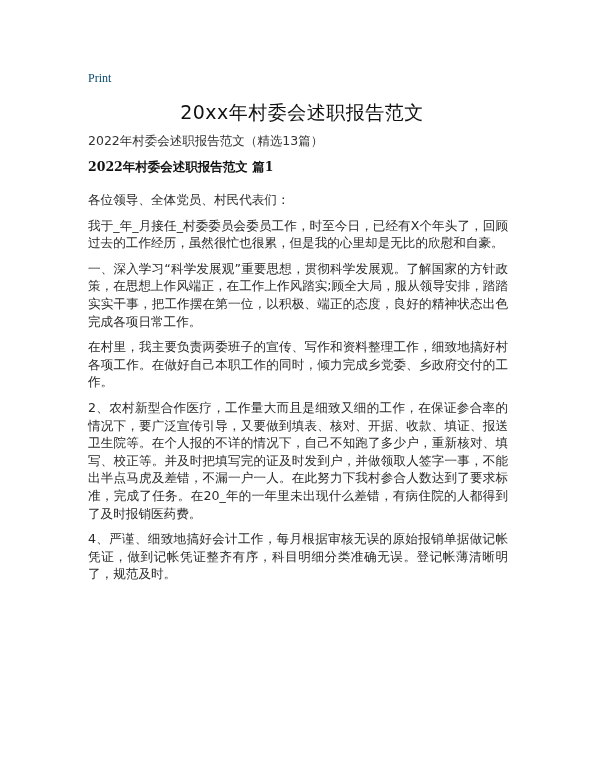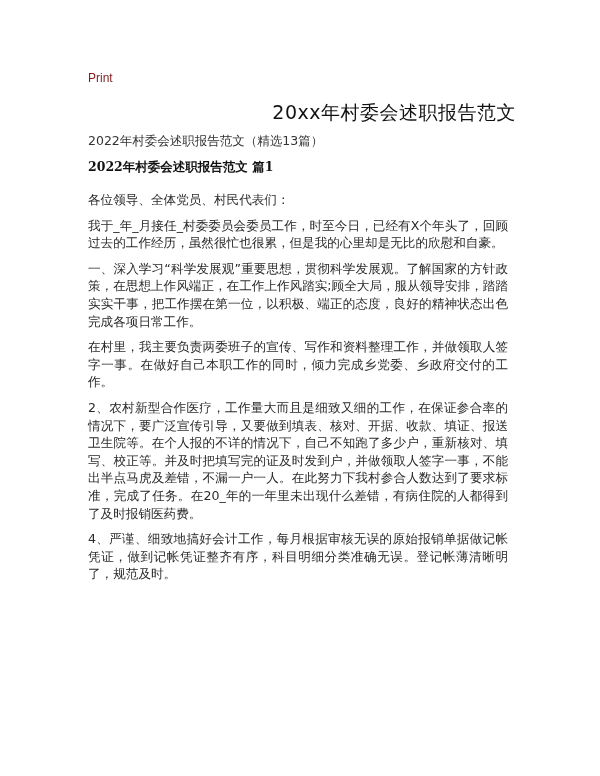--- a/index.html
+++ b/index.html
@@ -14,32 +14,32 @@
     position: relative;
     color: #222222;
   }
   .page {
     position: absolute;
     left: 88px;
     top: 70px;
     width: 428px;
   }
   .print-label {
-    font-family: Liberation Sans, sans-serif;
+    font-family: Liberation Serif, serif;
     font-size: 12px;
-    color: #7f1d1d;
+    color: #0c4a6e;
     line-height: 16px;
     height: 16px;
     margin: 0 0 14px 0;
   }
   .doc-title {
     font-family: "DejaVu Sans", "Liberation Sans", sans-serif;
     font-size: 19px;
     font-weight: normal;
-    text-align: right;
+    text-align: center;
     line-height: 24px;
     margin: 0 0 6px 0;
     color: #111111;
     letter-spacing: 0.5px;
   }
   .subtitle {
     font-family: "DejaVu Sans", "Liberation Sans", sans-serif;
     font-size: 12.5px;
     line-height: 17.5px;
     margin: 8px 0 8px 0;
@@ -67,16 +67,16 @@
 <body>
 
 <div class="page">
   <div class="print-label">Print</div>
   <h1 class="doc-title">20xx年村委会述职报告范文</h1>
   <div class="subtitle">2022年村委会述职报告范文（精选13篇）</div>
   <h2 class="section-heading">2022年村委会述职报告范文 篇1</h2>
   <p class="para">各位领导、全体党员、村民代表们：</p>
   <p class="para">我于_年_月接任_村委委员会委员工作，时至今日，已经有X个年头了，回顾过去的工作经历，虽然很忙也很累，但是我的心里却是无比的欣慰和自豪。</p>
   <p class="para">一、深入学习“科学发展观”重要思想，贯彻科学发展观。了解国家的方针政策，在思想上作风端正，在工作上作风踏实;顾全大局，服从领导安排，踏踏实实干事，把工作摆在第一位，以积极、端正的态度，良好的精神状态出色完成各项日常工作。</p>
-  <p class="para">在村里，我主要负责两委班子的宣传、写作和资料整理工作，并做领取人签字一事。在做好自己本职工作的同时，倾力完成乡党委、乡政府交付的工作。</p>
+  <p class="para">在村里，我主要负责两委班子的宣传、写作和资料整理工作，细致地搞好村各项工作。在做好自己本职工作的同时，倾力完成乡党委、乡政府交付的工作。</p>
   <p class="para">2、农村新型合作医疗，工作量大而且是细致又细的工作，在保证参合率的情况下，要广泛宣传引导，又要做到填表、核对、开据、收款、填证、报送卫生院等。在个人报的不详的情况下，自己不知跑了多少户，重新核对、填写、校正等。并及时把填写完的证及时发到户，并做领取人签字一事，不能出半点马虎及差错，不漏一户一人。在此努力下我村参合人数达到了要求标准，完成了任务。在20_年的一年里未出现什么差错，有病住院的人都得到了及时报销医药费。</p>
   <p class="para">4、严谨、细致地搞好会计工作，每月根据审核无误的原始报销单据做记帐凭证，做到记帐凭证整齐有序，科目明细分类准确无误。登记帐薄清晰明了，规范及时。</p>
 </div>
 
 </body></html>

